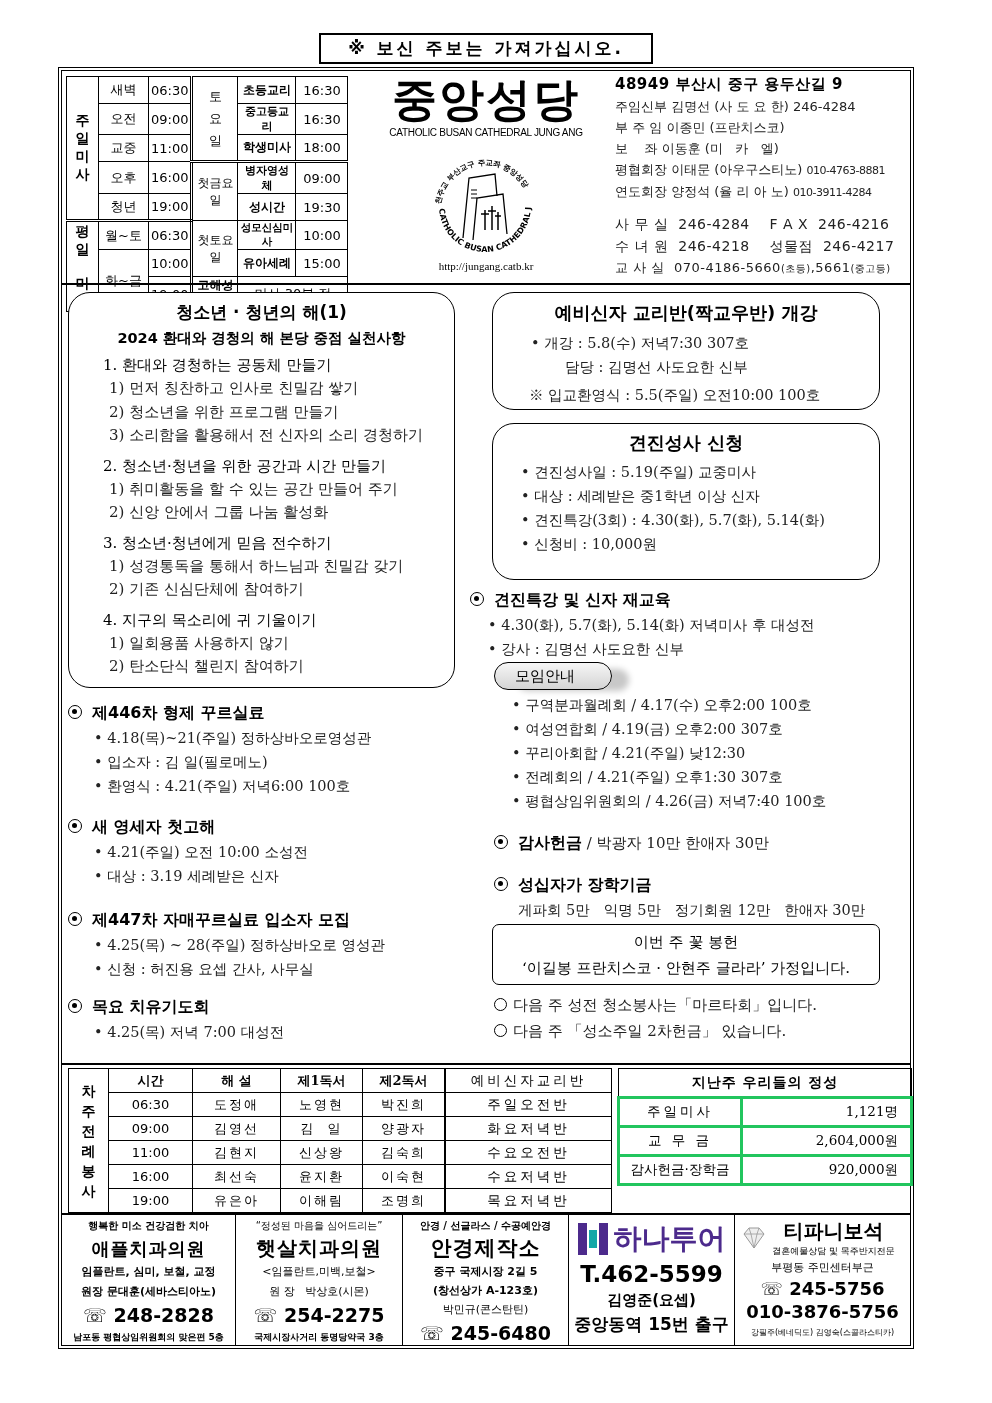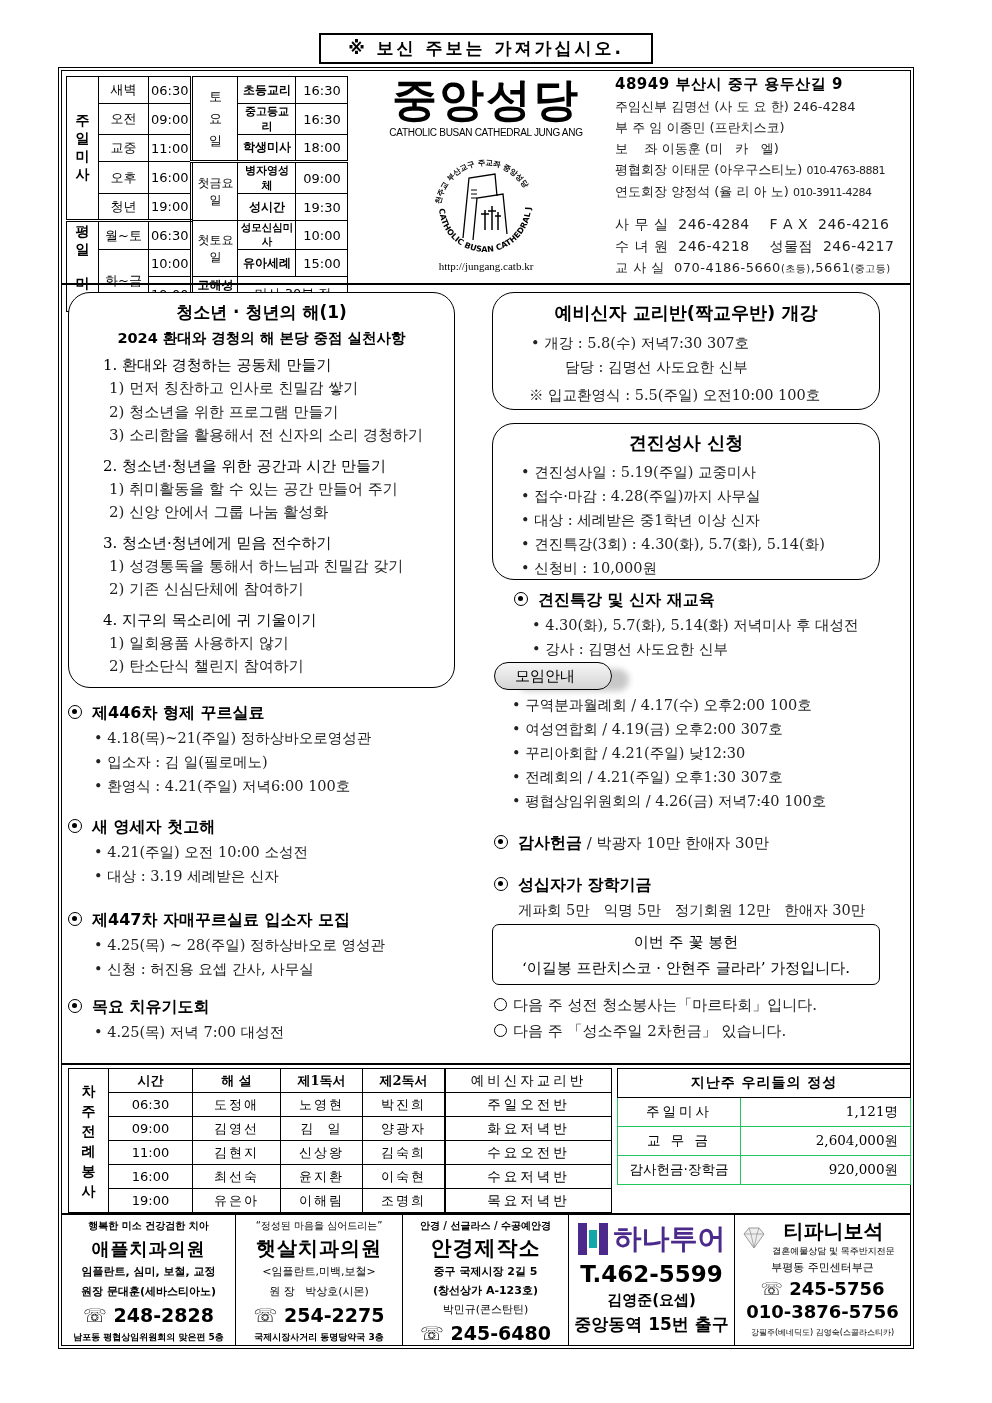--- a/index.html
+++ b/index.html
@@ -82,21 +82,21 @@
   .serve th { border: 1px solid #000; font-weight: bold; font-family:"DejaVu Serif", serif; font-size: 13px; height: 24px; }
   .serve .side { width: 40px; font-weight:bold; font-family:"DejaVu Serif", serif; font-size: 14px; line-height: 20px; }
   .serve .name { letter-spacing: 2px; }
 
   .cls { left: 445px; top: 1068px; font-family:"DejaVu Sans", sans-serif; font-size: 13.5px; }
   .cls td, .cls th { border: 1px solid #000; text-align:center; height: 24px; width: 166px; letter-spacing: 3px; }
   .cls th { font-weight:normal; font-family:"DejaVu Serif", serif; }
 
   .off { left: 617px; top: 1068px; font-family:"DejaVu Sans", sans-serif; font-size: 13.5px; }
   .off th { border: 1px solid #000; height: 29px; font-weight:bold; font-family:"DejaVu Serif", serif; font-size: 14px; letter-spacing: 1px; }
-  .off td { border: 1px solid #22c55e; height: 29px; }
+  .off td { border: 3px solid #22c55e; height: 29px; }
   .off .lab { width: 123px; text-align:center; letter-spacing: 3px; }
   .off .val { width: 170px; text-align:right; padding-right: 12px; font-family:"DejaVu Serif", serif; }
 
   
   .ads { left: 62px; top: 1213px; width: 848px; height: 132px; border-top: 2px solid #000; display:flex; }
   .ad { border-right: 1.5px solid #000; text-align:center; font-family:"DejaVu Sans", sans-serif; overflow:hidden; }
   .ad:last-child { border-right: none; }
   .ad .s1 { font-size: 10px; font-weight:bold; line-height: 18px; }
   .ad .big { font-size: 19px; font-weight:bold; line-height: 27px; letter-spacing: 1px; }
   .ad .s2 { font-size: 11px; font-weight:bold; line-height: 20px; }
@@ -234,27 +234,26 @@
 <div class="abs rbox cat">
   <div class="title">예비신자 교리반(짝교우반) 개강</div>
   <div class="ln">•  개강 : 5.8(수) 저녁7:30   307호</div>
   <div class="ln ln2">담당 : 김명선 사도요한 신부</div>
   <div class="ln ln3">※ 입교환영식 : 5.5(주일) 오전10:00   100호</div>
 </div>
 
 <div class="abs rbox conf">
   <div class="title">견진성사 신청</div>
   <div class="ln">•  견진성사일 : 5.19(주일) 교중미사</div>
-  <div class="ln">•  접수·마감 : 4.28(주일)까지 사무실</div>
   <div class="ln">•  대상 : 세례받은 중1학년 이상 신자</div>
   <div class="ln">•  견진특강(3회) : 4.30(화), 5.7(화), 5.14(화)</div>
   <div class="ln">•  신청비 : 10,000원</div>
 </div>
 
-<div class="abs sec" style="left:514px;top:587px">
+<div class="abs sec" style="left:470px;top:587px">
   <div class="sh"><span class="bullseye"></span><span>견진특강 및 신자 재교육</span></div>
   <div class="bul" style="padding-left:18px">• 4.30(화), 5.7(화), 5.14(화) 저녁미사 후 대성전</div>
   <div class="bul" style="padding-left:18px">• 강사 : 김명선 사도요한 신부</div>
 </div>
 
 <div class="abs pill">모임안내</div>
 <div class="abs sec" style="left:494px;top:693px">
   <div class="bul" style="padding-left:18px">• 구역분과월례회 / 4.17(수) 오후2:00 100호</div>
   <div class="bul" style="padding-left:18px">• 여성연합회 / 4.19(금) 오후2:00 307호</div>
   <div class="bul" style="padding-left:18px">• 꾸리아회합 / 4.21(주일) 낮12:30</div>

